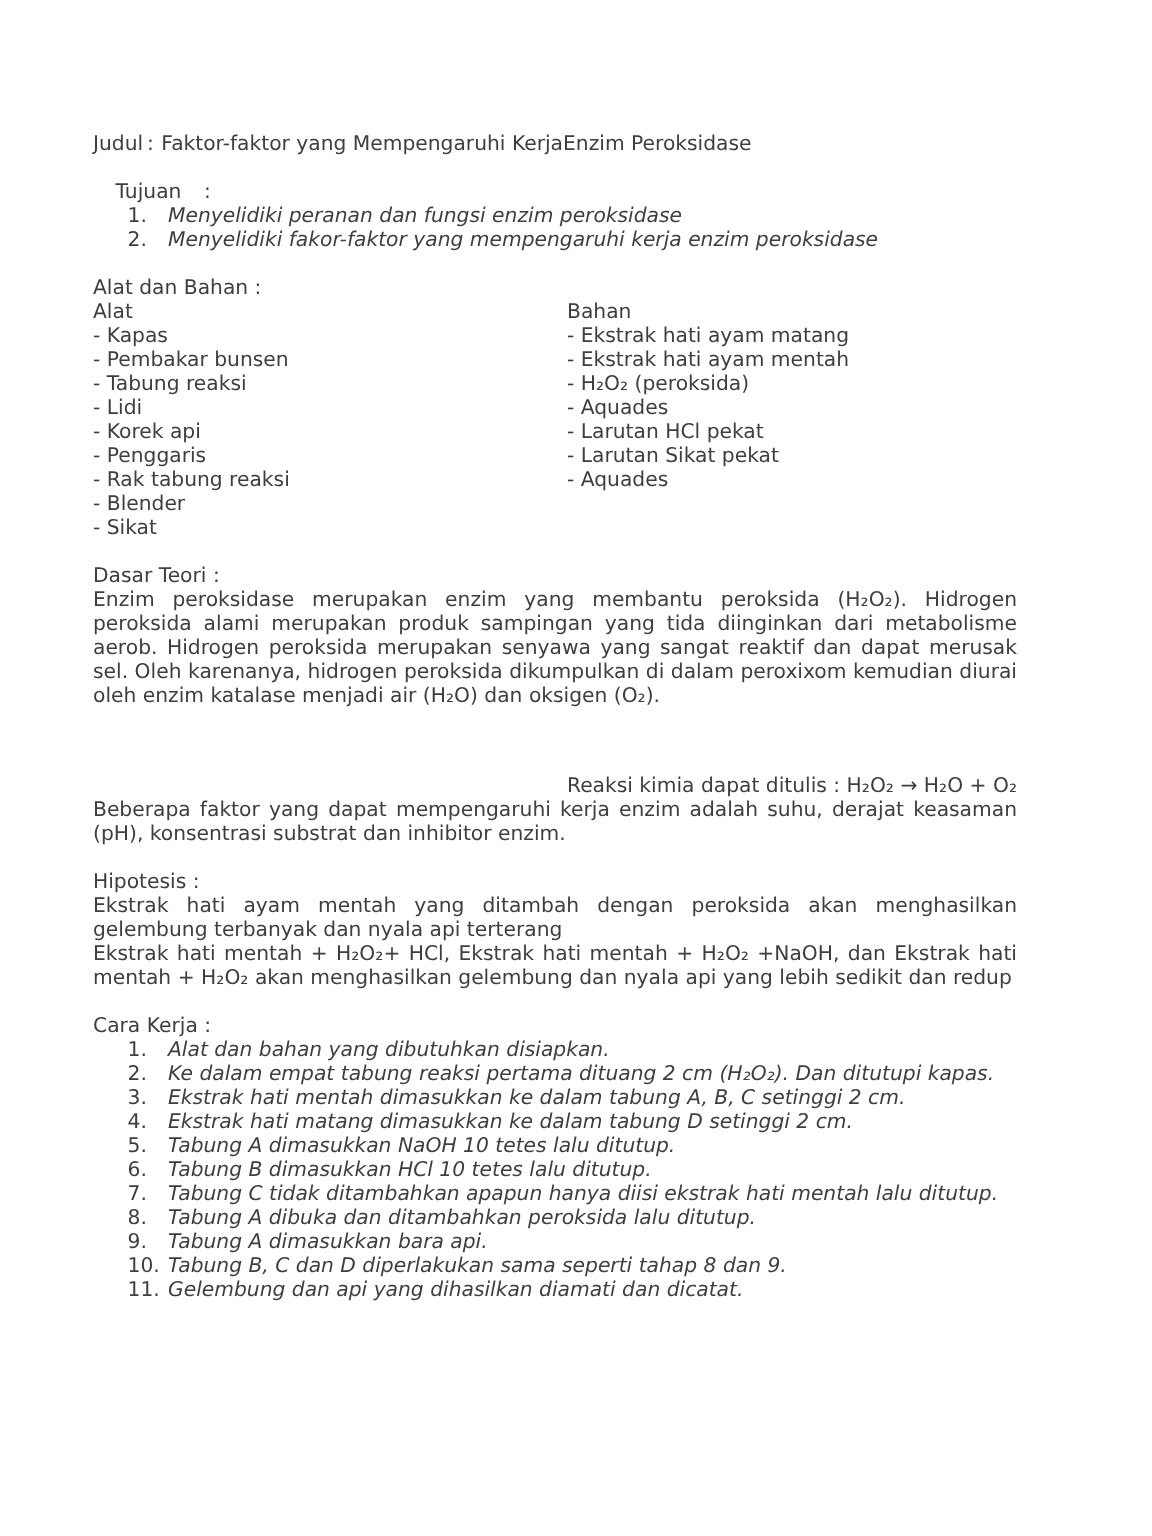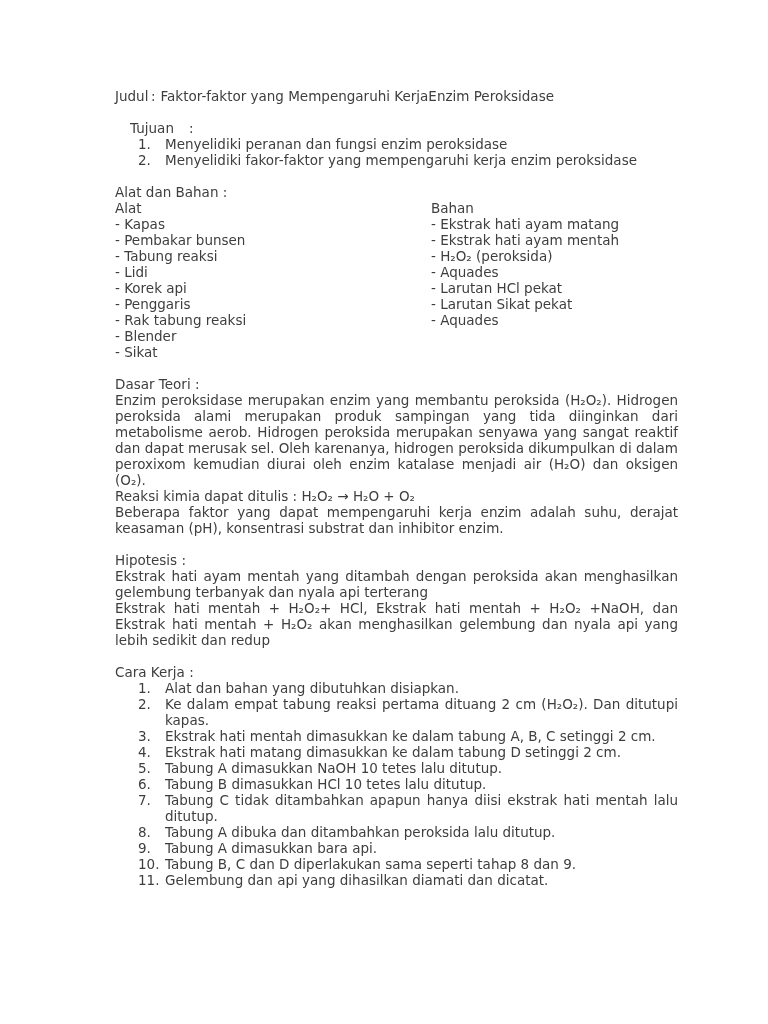--- a/index.html
+++ b/index.html
@@ -3,39 +3,39 @@
 <meta charset="utf-8">
 <style>
   * { margin:0; padding:0; box-sizing:border-box; }
   html,body { background:#ffffff; }
   body {
     width:768px; height:1024px; overflow:hidden;
     font-family:"DejaVu Sans", sans-serif;
   }
   .page {
     width:768px; min-height:1024px;
-    padding:88px 90px 40px 115px;
+    padding:88px 90px 40px 62px;
     background:#ffffff;
     color:#3e3e3e;
     font-size:13.5px;
     line-height:16px;
   }
   .sec { margin-top:16px; }
   .label-judul { display:inline-block; width:36px; }
   .label-tujuan { display:inline-block; width:74px;text-align:center; }
   .sep { margin-right:5px; }
   .list-block { }
   .list-item { display:flex; padding-left:23px; }
   .num { flex:0 0 27px; }
-  .itext { flex:1; text-align:justify; }
+  .itext { flex:1; text-align:justify;font-style:italic; }
   .cols { display:flex;justify-content:space-between; }
   .col-left { width:316px; }
   .col-right { flex:1; }
   .para { text-align:justify; }
-  .reaction { text-align:left; }
+  .reaction { text-align:right;margin-top:44px; }
 </style>
 </head>
 <body>
 
 <div class="page">
 
   <div class="row">
     <span class="label-judul">Judul</span><span class="sep">:</span><span>Faktor-faktor yang Mempengaruhi KerjaEnzim Peroksidase</span>
   </div>
 

